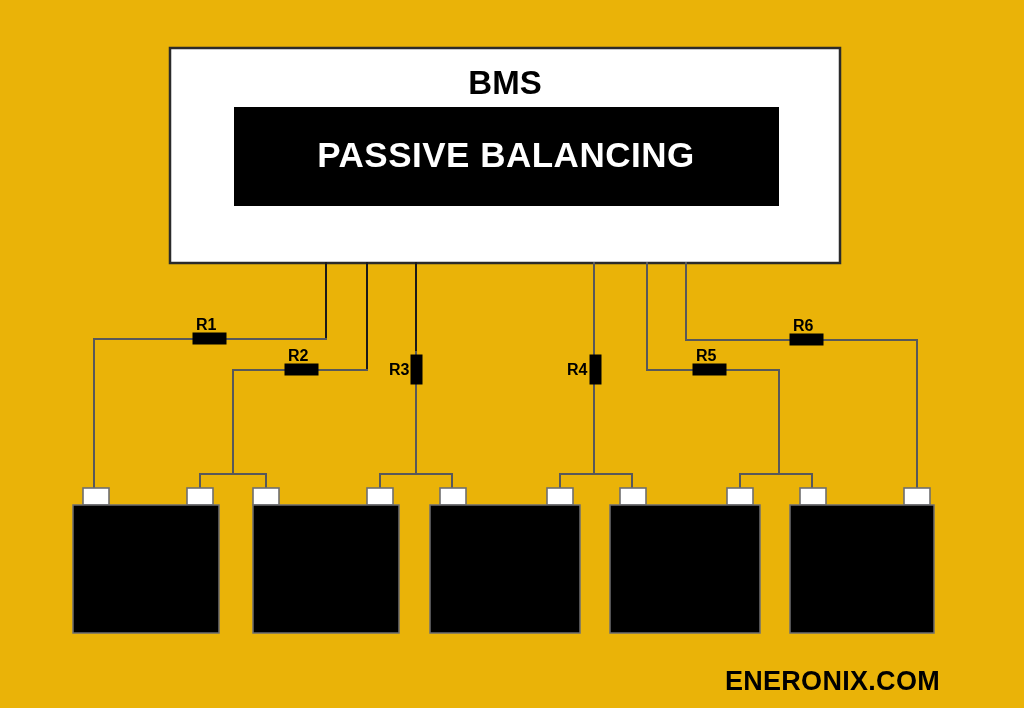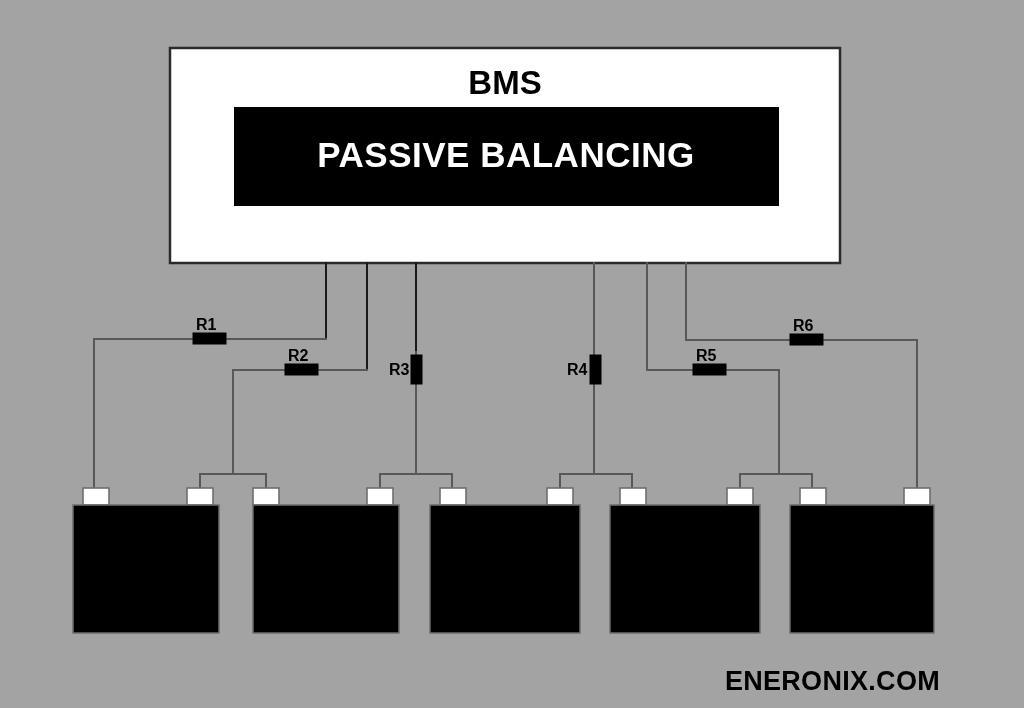--- a/index.html
+++ b/index.html
@@ -8,21 +8,21 @@
     padding: 0;
     background: #ffffff;
   }
   body {
     font-family: "Liberation Sans", sans-serif;
   }
   #canvas {
     position: relative;
     width: 1024px;
     height: 708px;
-    background: #a3a3a3;
+    background: #eab308;
     overflow: hidden;
   }
   svg#diagram {
     display: block;
     width: 1024px;
     height: 708px;
   }
   .wire {
     stroke: #58585a;
     stroke-width: 2;

